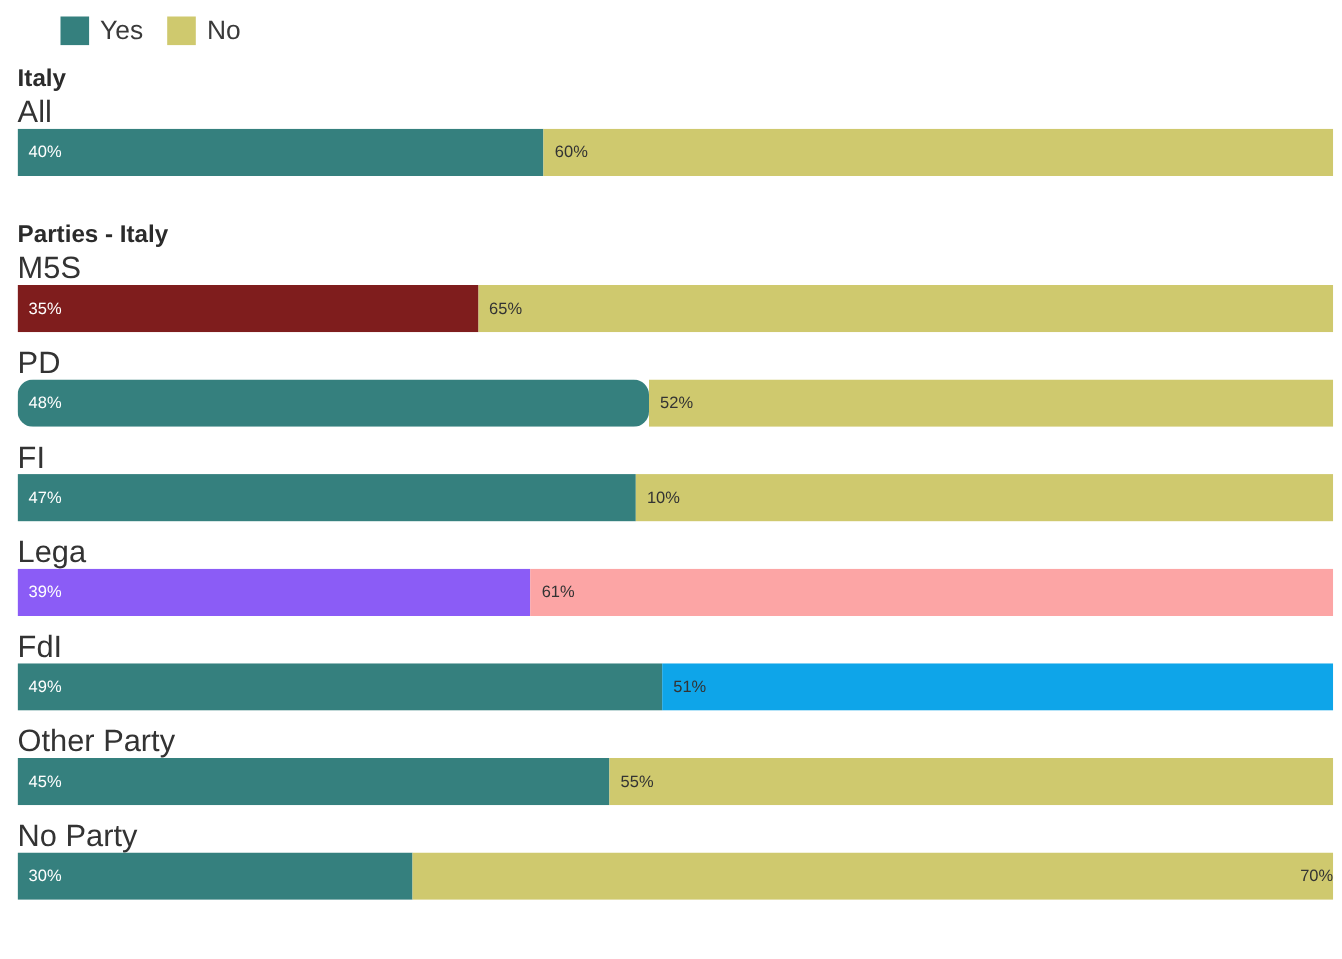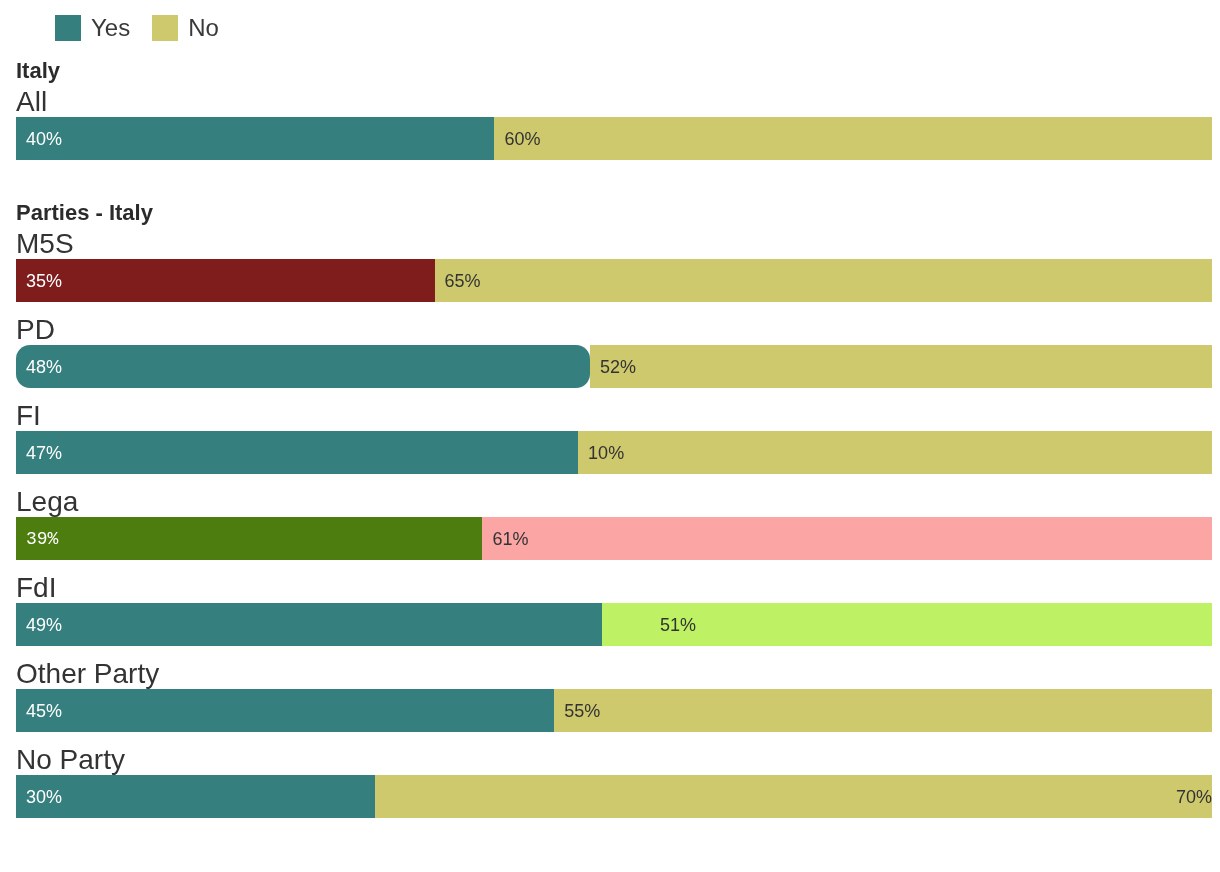--- a/index.html
+++ b/index.html
@@ -107,21 +107,21 @@
     overflow: hidden;
     flex: 0 0 auto;
   }
   .bar-seg.yes {
     justify-content: flex-start;
   }
   .bar-seg.no {
     justify-content: flex-start;
   }
   .bar-value {
-    font-size: 18px;
+    font-size: 15px;
     line-height: 22px;
     white-space: nowrap;
     padding-left: 10px;
   }
   .bar-seg.yes .bar-value {
     color: #ffffff;
   }
   .bar-seg.no .bar-value {
     color: #333333;
   }
@@ -194,36 +194,36 @@
             </div>
             <div class="bar-seg no" style="background: rgb(207, 201, 110); width: 53%;">
               <span class="bar-value">10%</span>
             </div>
           </div>
         </div>
         <div class="row-gap"></div>
         <div class="row">
           <div class="row-label">Lega</div>
           <div class="bar-track">
-            <div class="bar-seg yes" style="background: #4d7c0f; width: 39%; font-family: Liberation Mono, monospace;">
+            <div class="bar-seg yes" style="background: #8b5cf6; width: 39%;">
               <span class="bar-value">39%</span>
             </div>
             <div class="bar-seg no" style="background: #fca5a5; width: 61%;">
               <span class="bar-value">61%</span>
             </div>
           </div>
         </div>
         <div class="row-gap"></div>
         <div class="row">
           <div class="row-label">FdI</div>
           <div class="bar-track">
             <div class="bar-seg yes" style="background: rgb(53, 128, 126); width: 49%;">
               <span class="bar-value">49%</span>
             </div>
-            <div class="bar-seg no" style="background: #bef264; width: 51%; padding-left: 48px;">
+            <div class="bar-seg no" style="background: #0ea5e9; width: 51%;">
               <span class="bar-value">51%</span>
             </div>
           </div>
         </div>
         <div class="row-gap"></div>
         <div class="row">
           <div class="row-label">Other Party</div>
           <div class="bar-track">
             <div class="bar-seg yes" style="background: rgb(53, 128, 126); width: 45%;">
               <span class="bar-value">45%</span>

